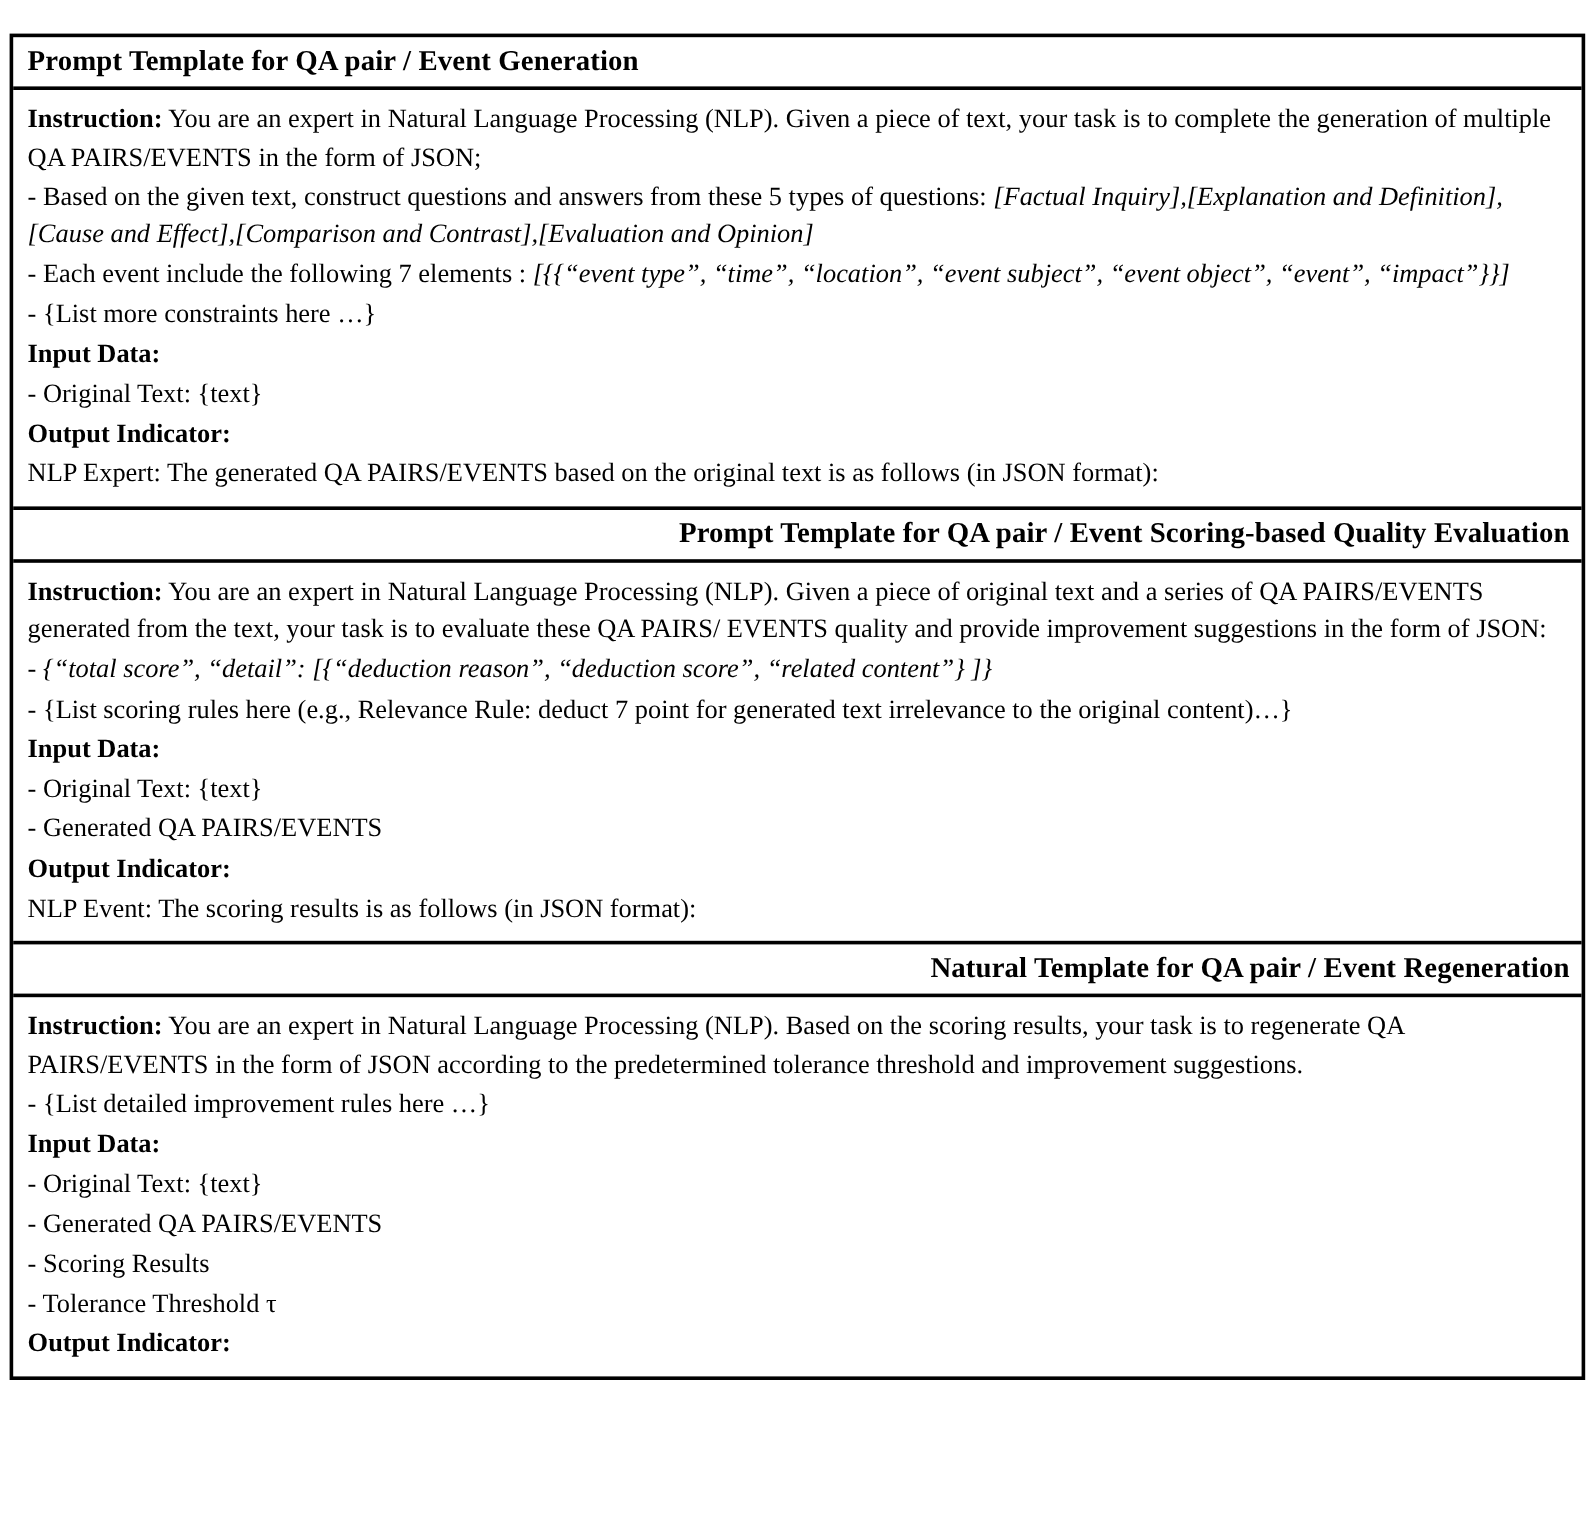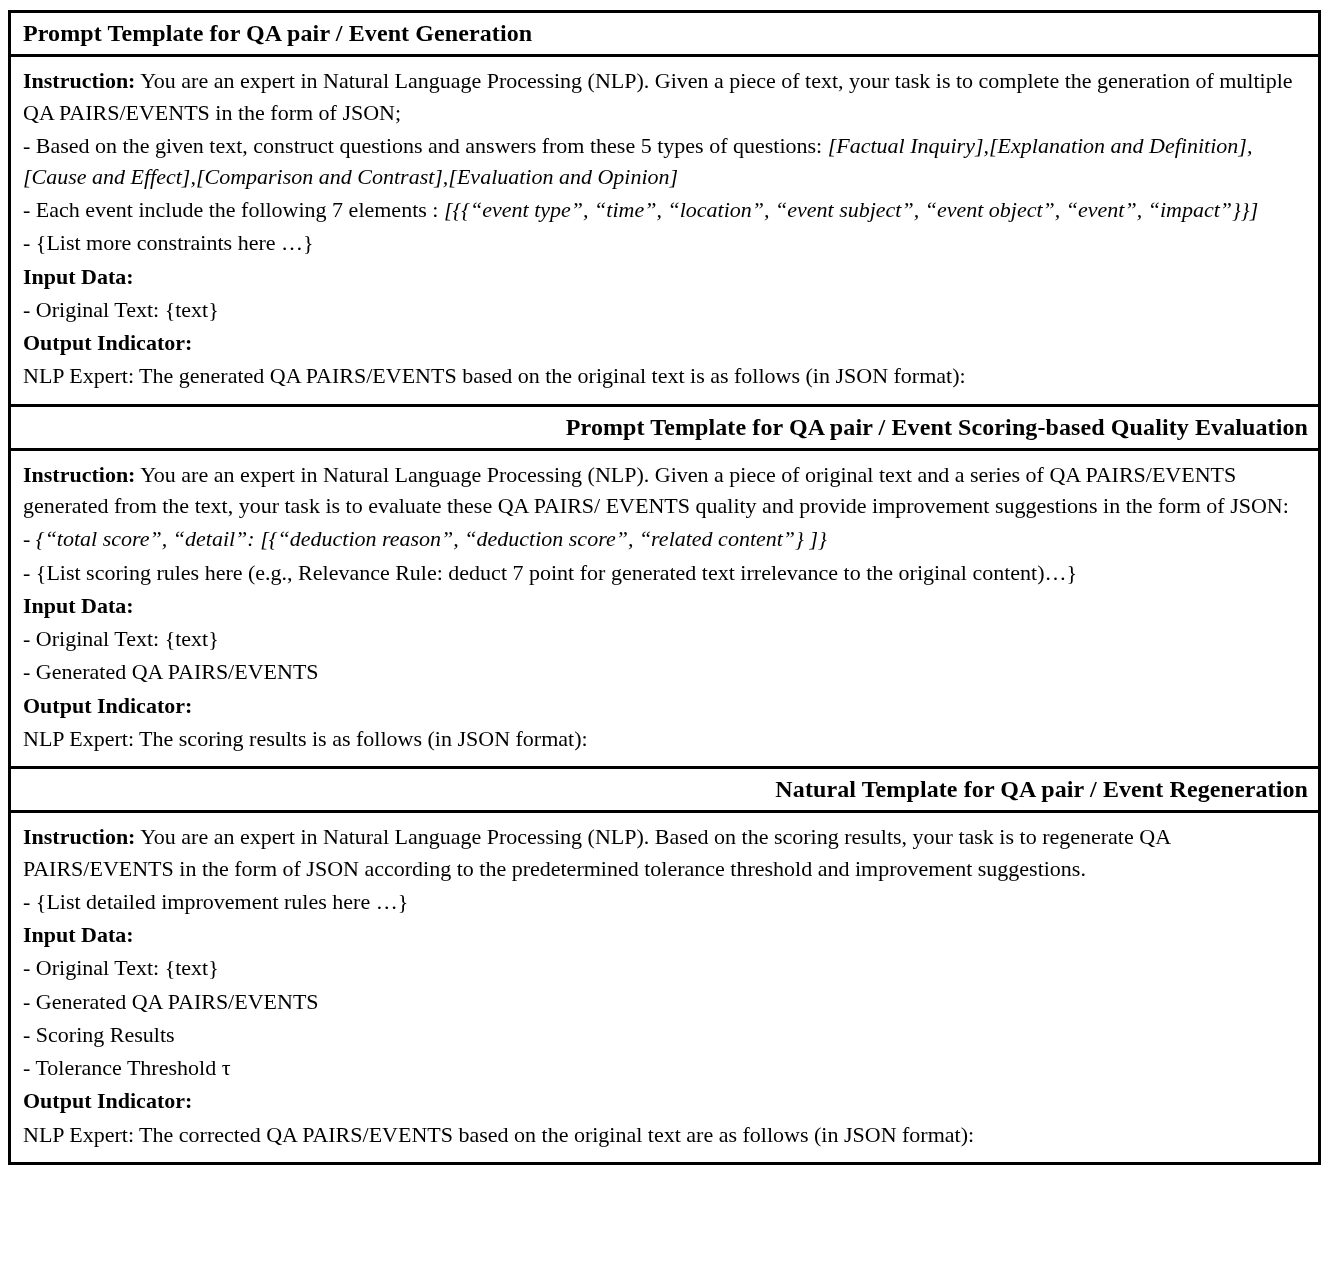--- a/index.html
+++ b/index.html
@@ -8,21 +8,21 @@
     background: #ffffff;
   }
   body {
     width: 1329px;
     font-family: "Liberation Serif", "DejaVu Serif", serif;
     color: #000000;
   }
   .page {
     width: 1329px;
     box-sizing: border-box;
-    padding: 10px 8px 8px 8px;
+    padding: 28px 8px 8px 8px;
     font-family: Liberation Serif, serif;
   }
   .table {
     border: 3px solid #000;
     box-sizing: border-box;
     width: 100%;
   }
   .block + .block .hdr-cell {
     border-top: 3px solid #000;
     text-align: right;
@@ -76,33 +76,32 @@
     <div class="block">
       <div class="hdr-cell">Prompt Template for QA pair / Event Scoring-based Quality Evaluation</div>
       <div class="body-cell">
         <p class="line"><span class="b">Instruction:</span><span> You are an expert in Natural Language Processing (NLP). Given a piece of original text and a series of QA PAIRS/EVENTS generated from the text, your task is to evaluate these QA PAIRS/ EVENTS quality and provide improvement suggestions in the form of JSON:</span></p>
         <p class="line"><span>- </span><span class="it">{“total score”, “detail”: [{“deduction reason”, “deduction score”, “related content”} ]}</span></p>
         <p class="line">- {List scoring rules here (e.g., Relevance Rule: deduct 7 point for generated text irrelevance to the original content)…}</p>
         <p class="line b">Input Data:</p>
         <p class="line">- Original Text: {text}</p>
         <p class="line">- Generated QA PAIRS/EVENTS</p>
         <p class="line b">Output Indicator:</p>
-        <p class="line">NLP Expert: The scoring results is as follows (in JSON format):</p>
+        <p class="line">NLP Event: The scoring results is as follows (in JSON format):</p>
       </div>
     </div>
 
     <div class="block">
       <div class="hdr-cell">Natural Template for QA pair / Event Regeneration</div>
       <div class="body-cell">
         <p class="line"><span class="b">Instruction:</span><span> You are an expert in Natural Language Processing (NLP). Based on the scoring results, your task is to regenerate QA PAIRS/EVENTS in the form of JSON according to the predetermined tolerance threshold and improvement suggestions.</span></p>
         <p class="line">- {List detailed improvement rules here …}</p>
         <p class="line b">Input Data:</p>
         <p class="line">- Original Text: {text}</p>
         <p class="line">- Generated QA PAIRS/EVENTS</p>
         <p class="line">- Scoring Results</p>
         <p class="line">- Tolerance Threshold τ</p>
         <p class="line b">Output Indicator:</p>
-        <p class="line">NLP Expert: The corrected QA PAIRS/EVENTS based on the original text are as follows (in JSON format):</p>
       </div>
     </div>
 
   </div>
 </div>
 
 </body></html>

